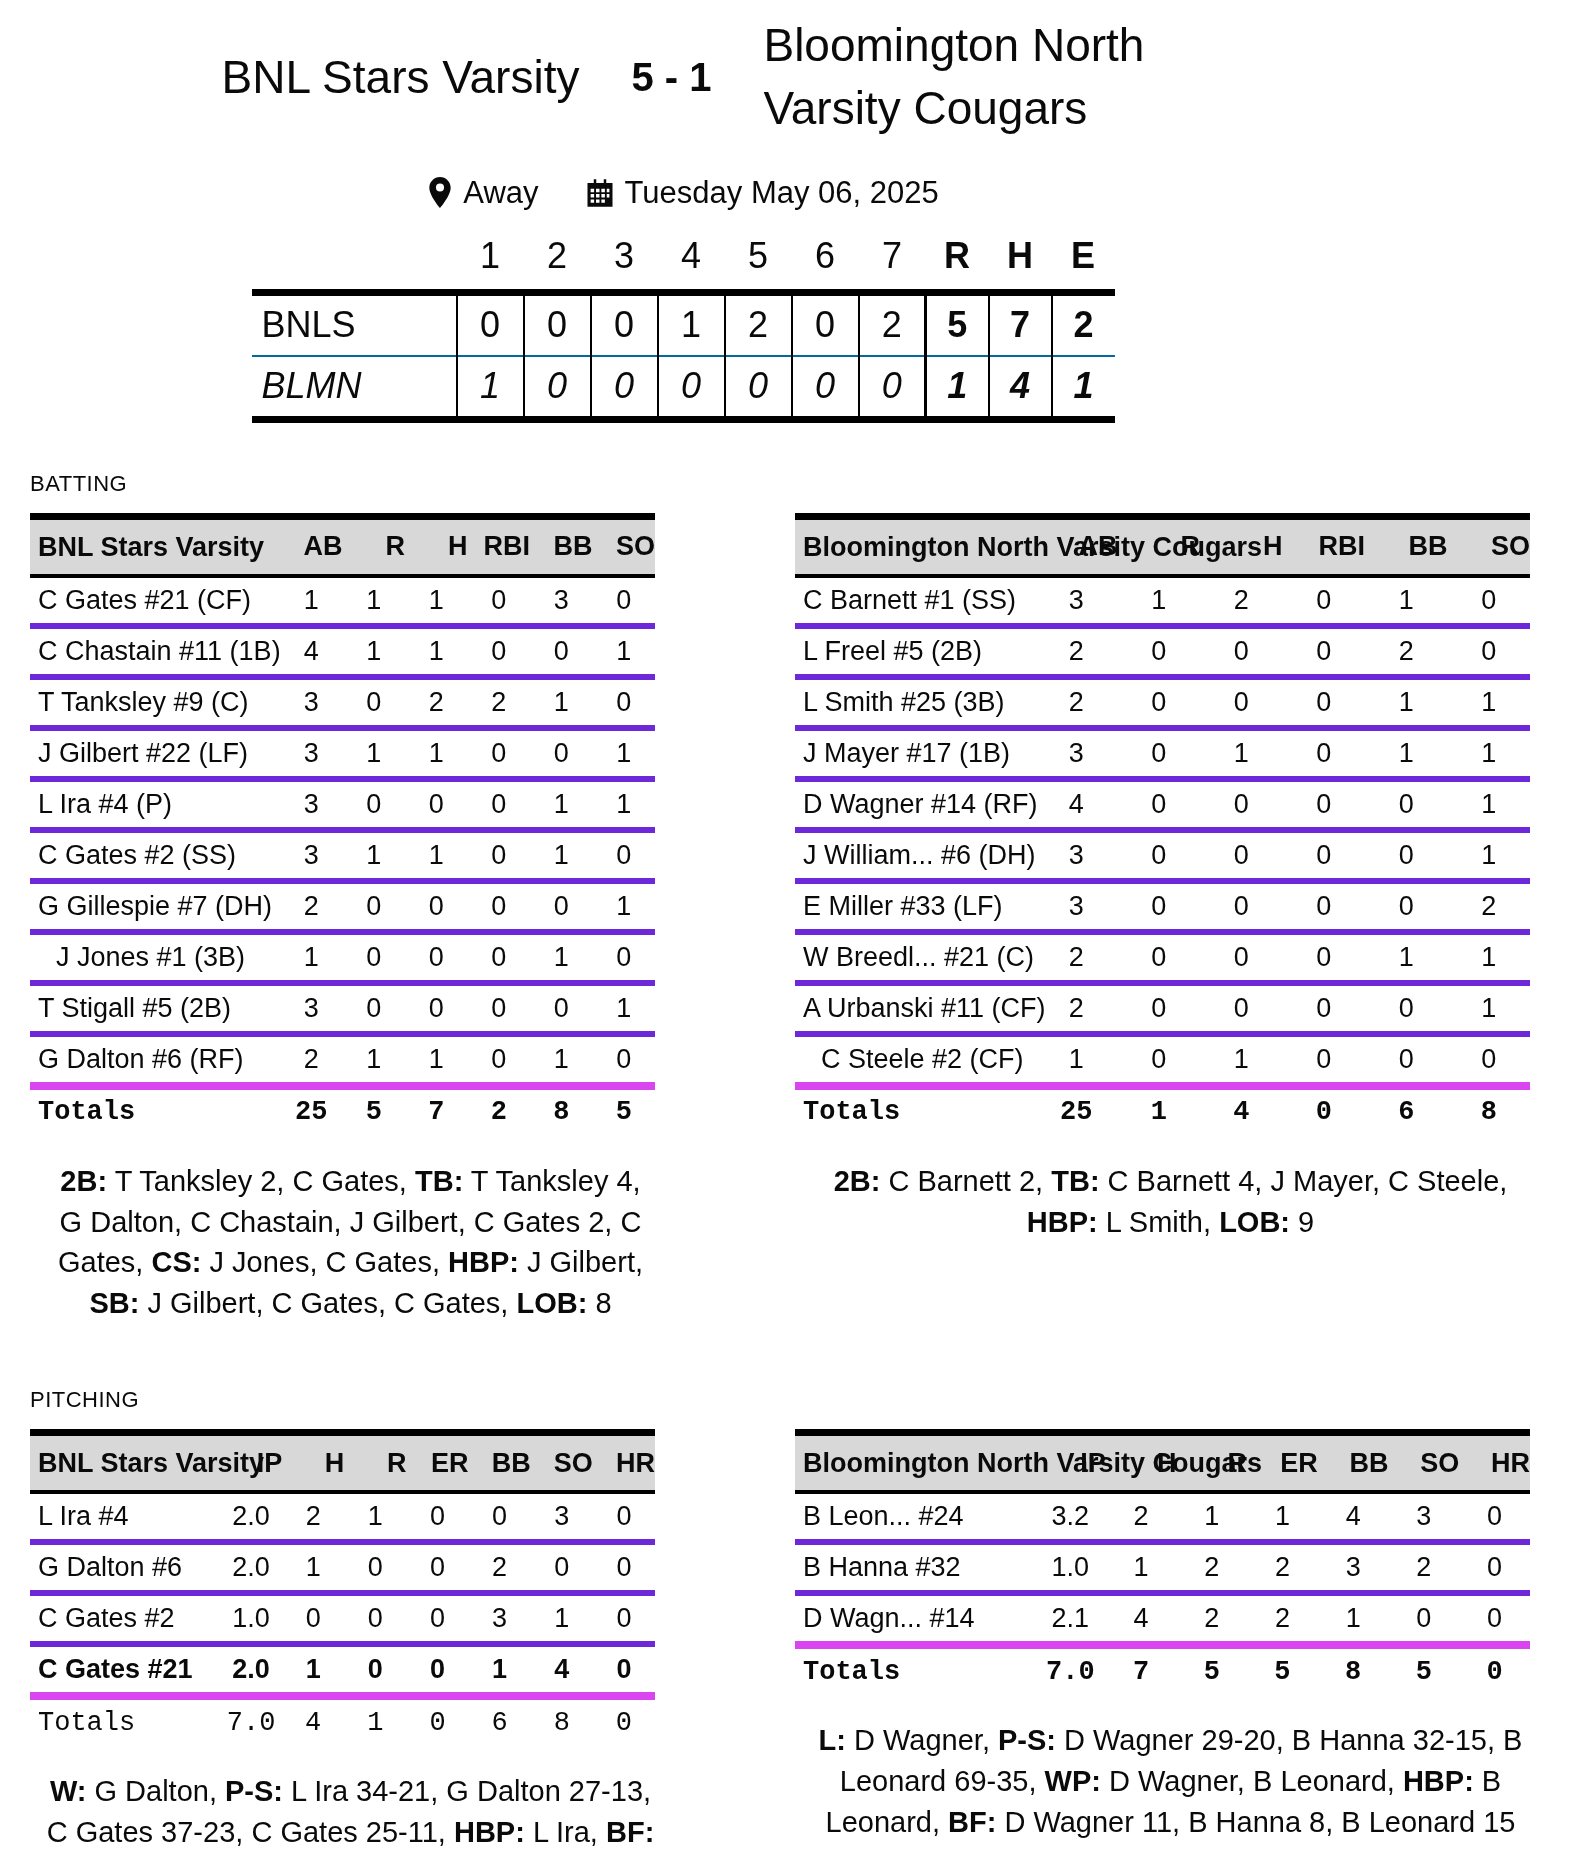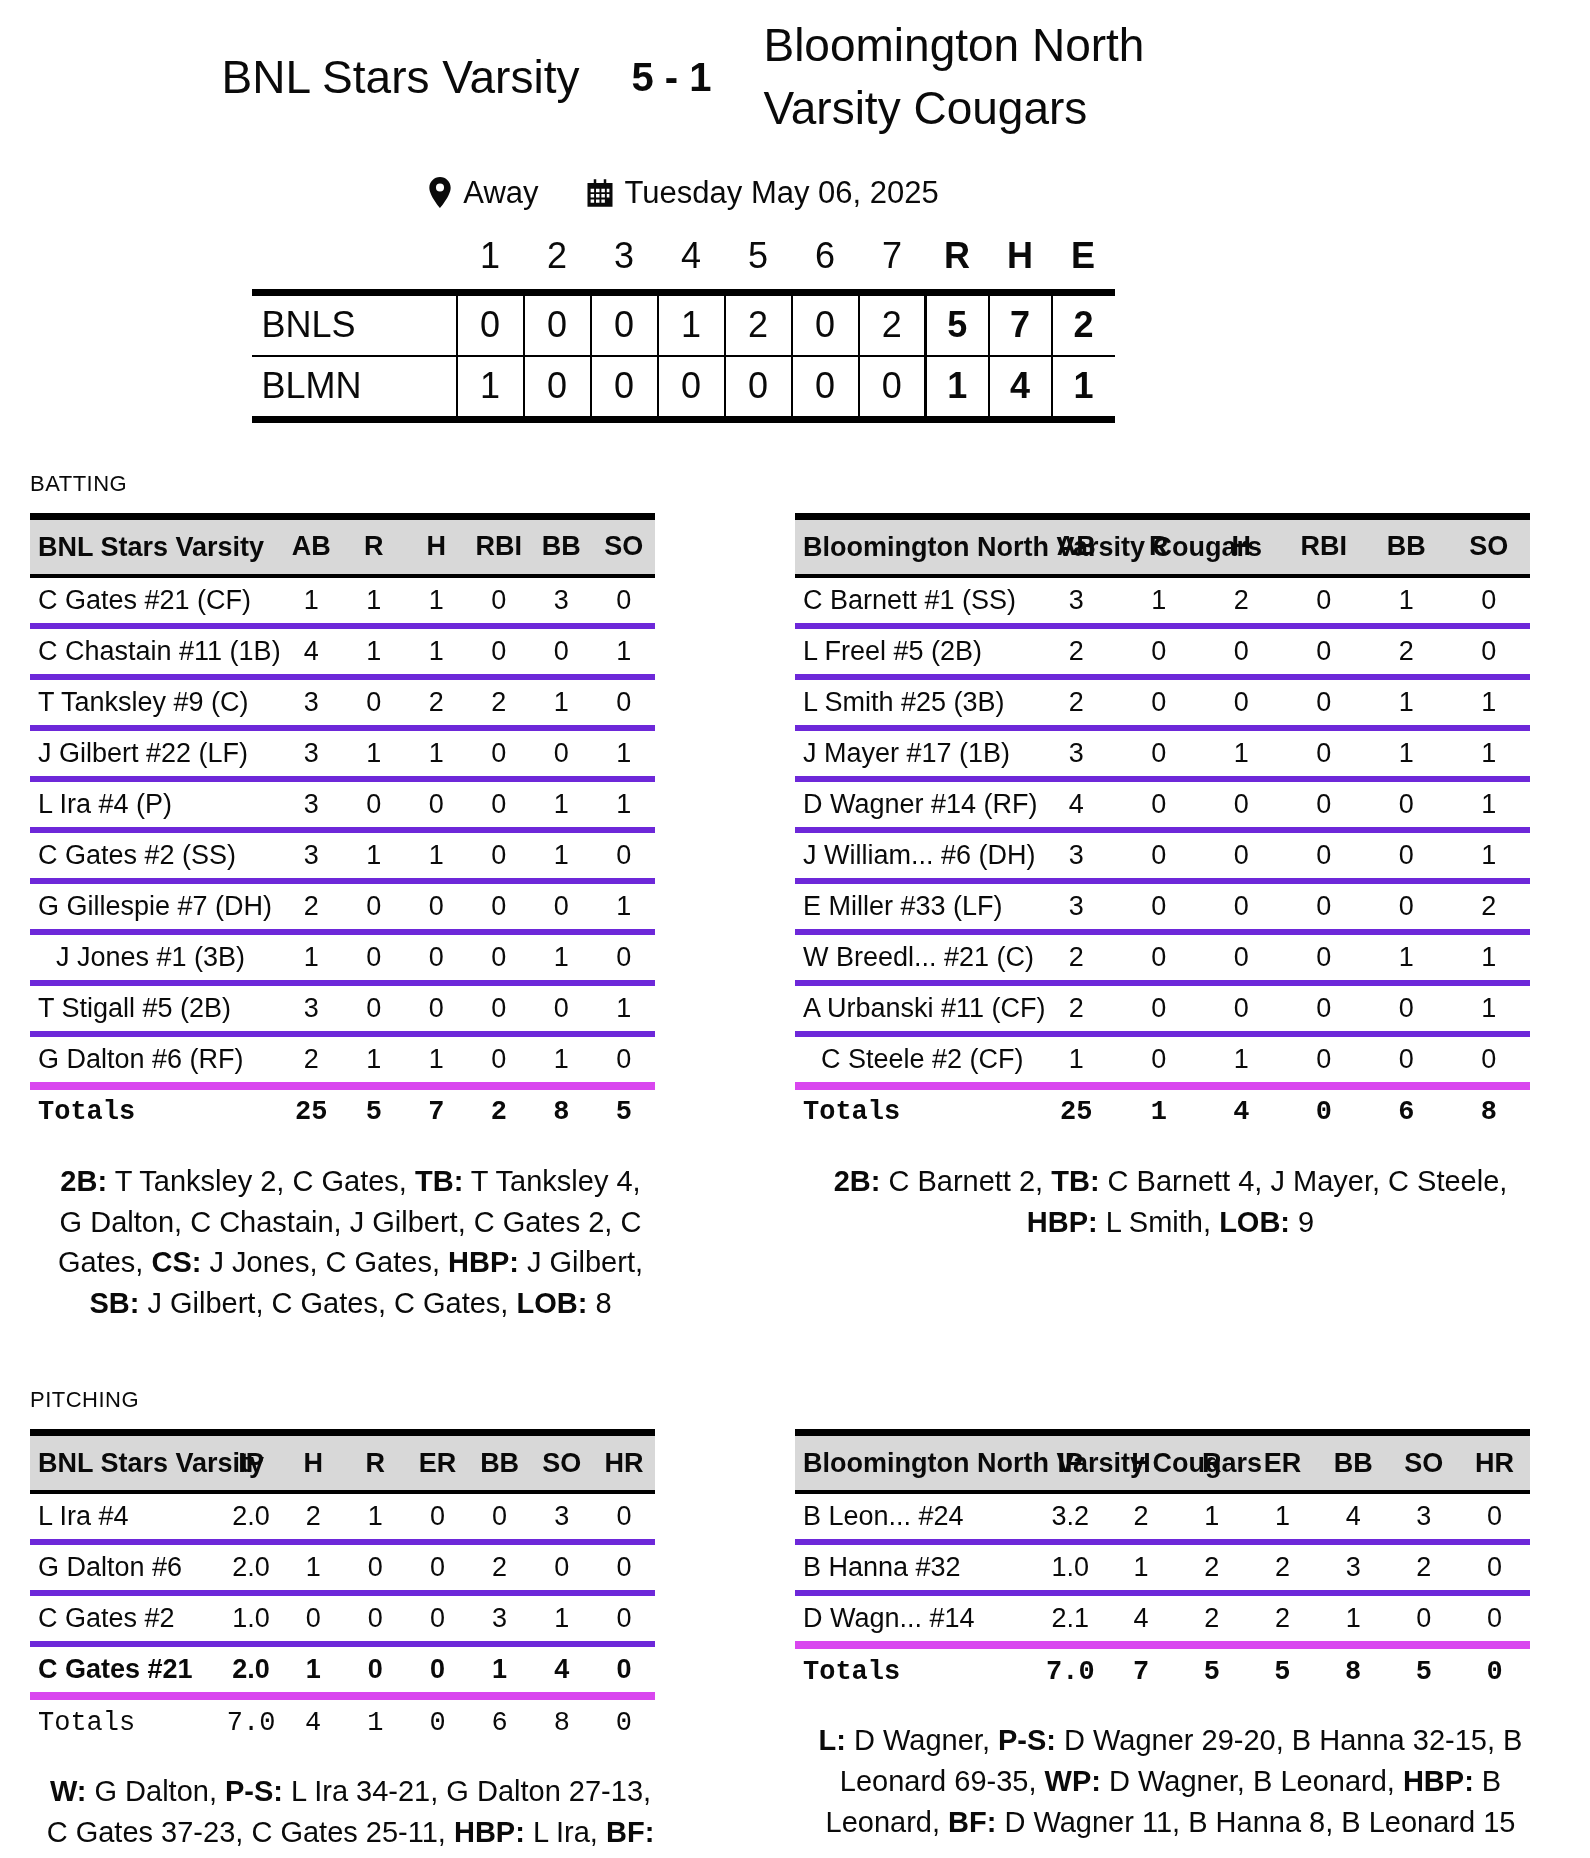--- a/index.html
+++ b/index.html
@@ -21,37 +21,37 @@
   .meta-item svg { display:block; }
 
   
   table.linescore { border-collapse:collapse; margin:24px auto 0 auto; font-size:36px; }
   .linescore col.c-label { width:205px; }
   .linescore col.c-inn   { width:67px; }
   .linescore col.c-rhe   { width:63px; }
   .linescore thead th { font-weight:400; padding:0 0 12px 0; text-align:center; }
   .linescore thead th.bold { font-weight:700; }
   .linescore tbody { border-top:7px solid #000; border-bottom:7px solid #000; }
-  .linescore tbody tr + tr { border-top:2px solid #000000; }
+  .linescore tbody tr + tr { border-top:2px solid #0369a1;font-style:italic; }
   .linescore tbody td { height:57px; text-align:center; border-left:2px solid #000; }
   .linescore tbody td.lbl { border-left:none; text-align:left; padding-left:10px; }
   .linescore tbody td.rcol { border-left:3px solid #000; }
   .linescore tbody td.bold { font-weight:700; }
 
   
   .section-label { font-size:22px; font-weight:400; letter-spacing:0.5px; margin:48px 0 16px 30px; }
   .cols { display:flex; align-items:flex-start; gap:140px; margin:0 30px; }
   .col-left  { width:625px; flex:0 0 auto; }
   .col-right { width:735px; flex:0 0 auto; }
 
   
   table.stat-table { width:100%; border-collapse:collapse; table-layout:fixed; font-size:27px; border-top:7px solid #000; }
   .stat-table col.name { width:var(--namecol,250px); }
   .stat-table thead tr { background:#d8d8d8; border-bottom:4px solid #000; }
-  .stat-table th { font-weight:700; height:54px; text-align:center; padding:0; }
+  .stat-table th { font-weight:700; height:54px; text-align:right; padding:0; }
   .stat-table th.namecol { text-align:left; position:relative; }
   .stat-table th.namecol .teamname { position:absolute; left:8px; top:50%; transform:translateY(-50%); white-space:nowrap; z-index:2; }
   .stat-table td { height:45px; text-align:center; padding:0; }
   .stat-table td.namecol { text-align:left; padding-left:8px; white-space:nowrap; }
   .stat-table td.namecol.indent { padding-left:26px; }
   .stat-table tbody tr + tr { border-top:6px solid #6d28d9; }
   .stat-table tbody tr.totals { border-top:8px solid #d946ef;font-family:Liberation Mono, monospace; }
   .stat-table tbody tr.boldrow td { font-weight:700; }
 
   

